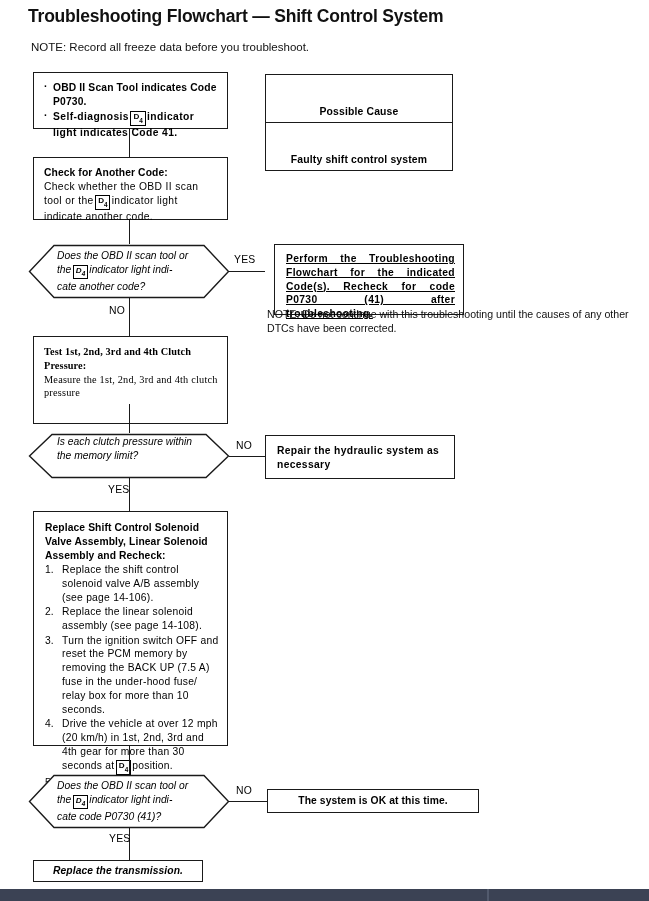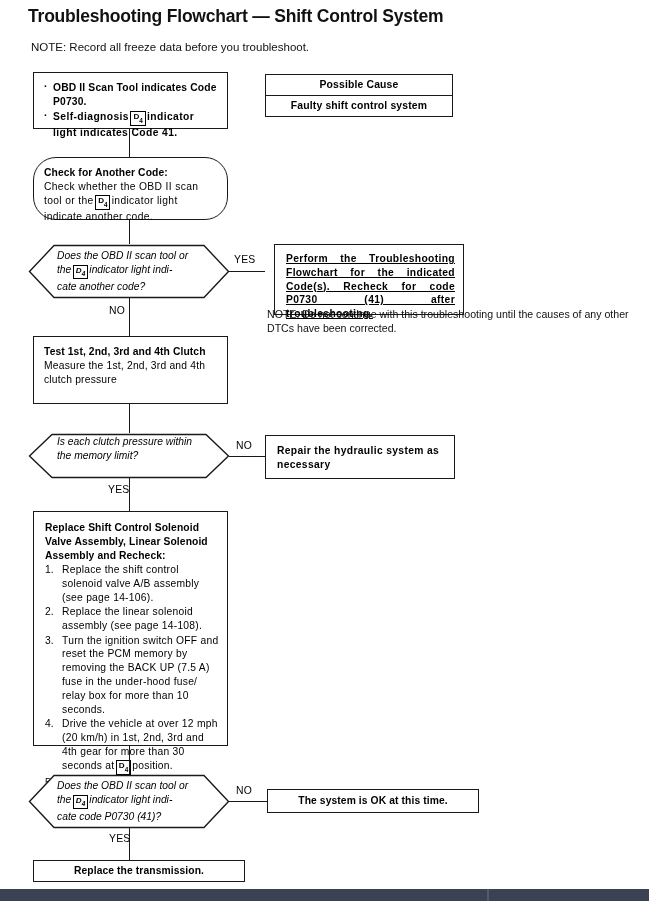--- a/index.html
+++ b/index.html
@@ -73,20 +73,21 @@
     box-sizing: border-box;
     border: 1.4px solid #1a1a1a;
     background: #fff;
   }
   .pc-head, .pc-row {
     text-align: center;
     font-size: 10.4px;
     font-weight: bold;
     padding: 4px 2px 5px;
     letter-spacing: 0.15px;
+    margin-top: 27px;
   }
   .pc-head { border-bottom: 1.3px solid #1a1a1a; }
 
   
   .hex {
     position: absolute;
     font-style: italic;
   }
   .hex svg {
     position: absolute;
@@ -209,21 +210,21 @@
     </div>
   </div>
 
   <div class="pc-table" style="left:265px; top:74px; width:188px;">
     <div class="pc-head">Possible Cause</div>
     <div class="pc-row">Faulty shift control system</div>
   </div>
 
   <div class="vline" style="left:129px; top:129px; height:28px;"></div>
 
-  <div class="box" style="left:33px; top:157px; width:195px; height:63px;border-radius:23px;">
+  <div class="box" style="left:33px; top:157px; width:195px; height:63px;">
     <div class="inner" style="padding:8px 9px 6px 10px;">
       <div class="bold" style="letter-spacing:0.1px;">Check for Another Code:</div>
       <div class="tracked">
         <span>Check whether the OBD II scan tool or the</span><span class="d4">D<sub>4</sub></span><span>indicator light indicate another code.</span>
       </div>
     </div>
   </div>
 
   <div class="vline" style="left:129px; top:220px; height:24px;"></div>
 
@@ -245,23 +246,24 @@
 
   <div class="vline" style="left:129px; top:298px; height:38px;"></div>
   <div class="branch-label" style="left:109px; top:305px;">NO</div>
 
   <div class="box" style="left:274px; top:244px; width:190px; height:71px;text-decoration:underline;">
     <div class="inner bold tracked" style="padding:7px 8px 5px 11px; text-align:justify;">Perform the Troubleshooting Flowchart for the indicated Code(s). Recheck for code P0730 (41) after troubleshooting.</div>
   </div>
 
   <div class="note-right">NOTE: Do not continue with this troubleshooting until the causes of any other DTCs have been corrected.</div>
 
-  <div class="box" style="left:33px; top:336px; width:195px; height:68px;">
+  <div class="box" style="left:33px; top:336px; width:195px; height:88px;font-family:Liberation Serif, serif;">
     <div class="inner" style="padding:8px 9px 6px 10px;">
       <div class="bold" style="letter-spacing:0.1px;">Test 1st, 2nd, 3rd and 4th Clutch</div>
+      <div class="bold" style="letter-spacing:0.1px;">Pressure:</div>
       <div style="letter-spacing:0.2px;">Measure the 1st, 2nd, 3rd and 4th clutch pressure</div>
     </div>
   </div>
 
   <div class="vline" style="left:129px; top:404px; height:29px;"></div>
 
   <div class="hex" style="left:28px; top:433px; width:202px; height:32px;">
     <svg width="202" height="46" viewBox="0 0 202 46">
       <polygon points="24,1.5 178,1.5 200.5,23 178,44.5 24,44.5 1.5,23" fill="#ffffff" stroke="#1a1a1a" stroke-width="1.4"></polygon>
     </svg>
@@ -330,21 +332,21 @@
   <div class="hline" style="left:229px; top:801px; width:38px;"></div>
   <div class="branch-label" style="left:236px; top:785px;">NO</div>
 
   <div class="vline" style="left:129px; top:828px; height:32px;"></div>
   <div class="branch-label" style="left:109px; top:833px;">YES</div>
 
   <div class="box" style="left:267px; top:789px; width:212px; height:24px; display:flex; align-items:center;">
     <div style="width:100%; text-align:center; font-weight:bold; font-size:10.3px; letter-spacing:0.1px;">The system is OK at this time.</div>
   </div>
 
-  <div class="box" style="left:33px; top:860px; width:212px; height:22px; display:flex; align-items:center;">
+  <div class="box" style="left:33px; top:860px; width:170px; height:22px; display:flex; align-items:center;font-style:italic;">
     <div style="width:100%; text-align:center; font-weight:bold; font-size:10.3px; letter-spacing:0.1px;">Replace the transmission.</div>
   </div>
 
   <div class="bottom-bar">
     <div class="seam"></div>
   </div>
 
 </div>
 
 </body></html>

